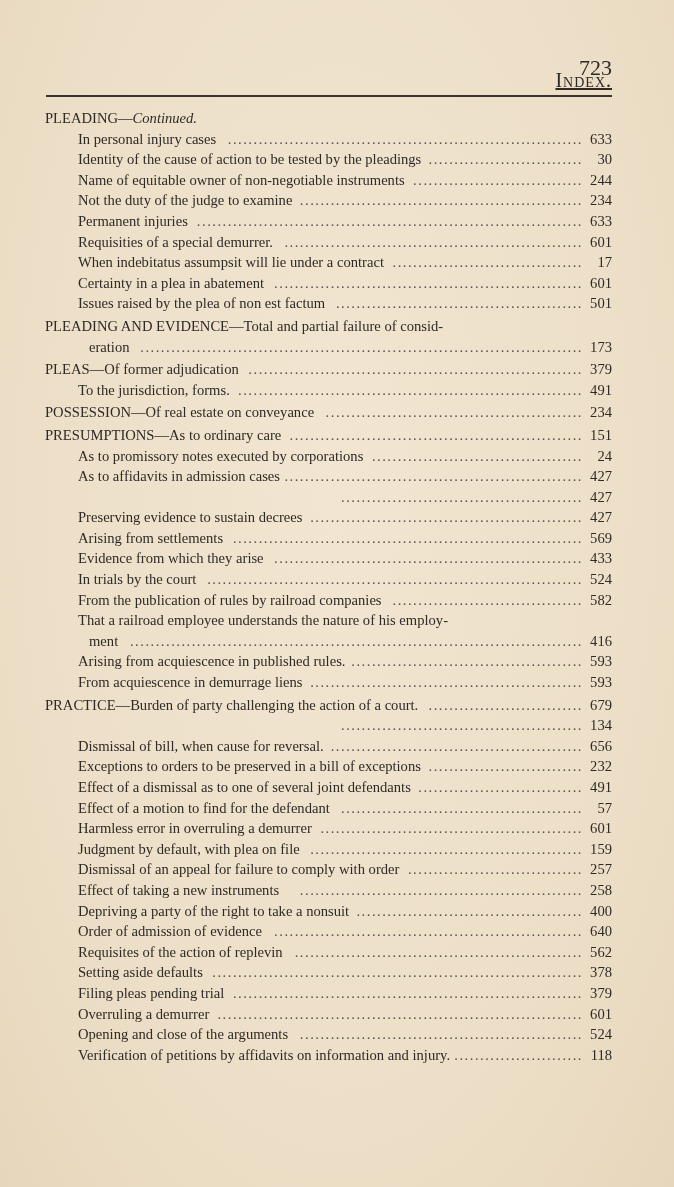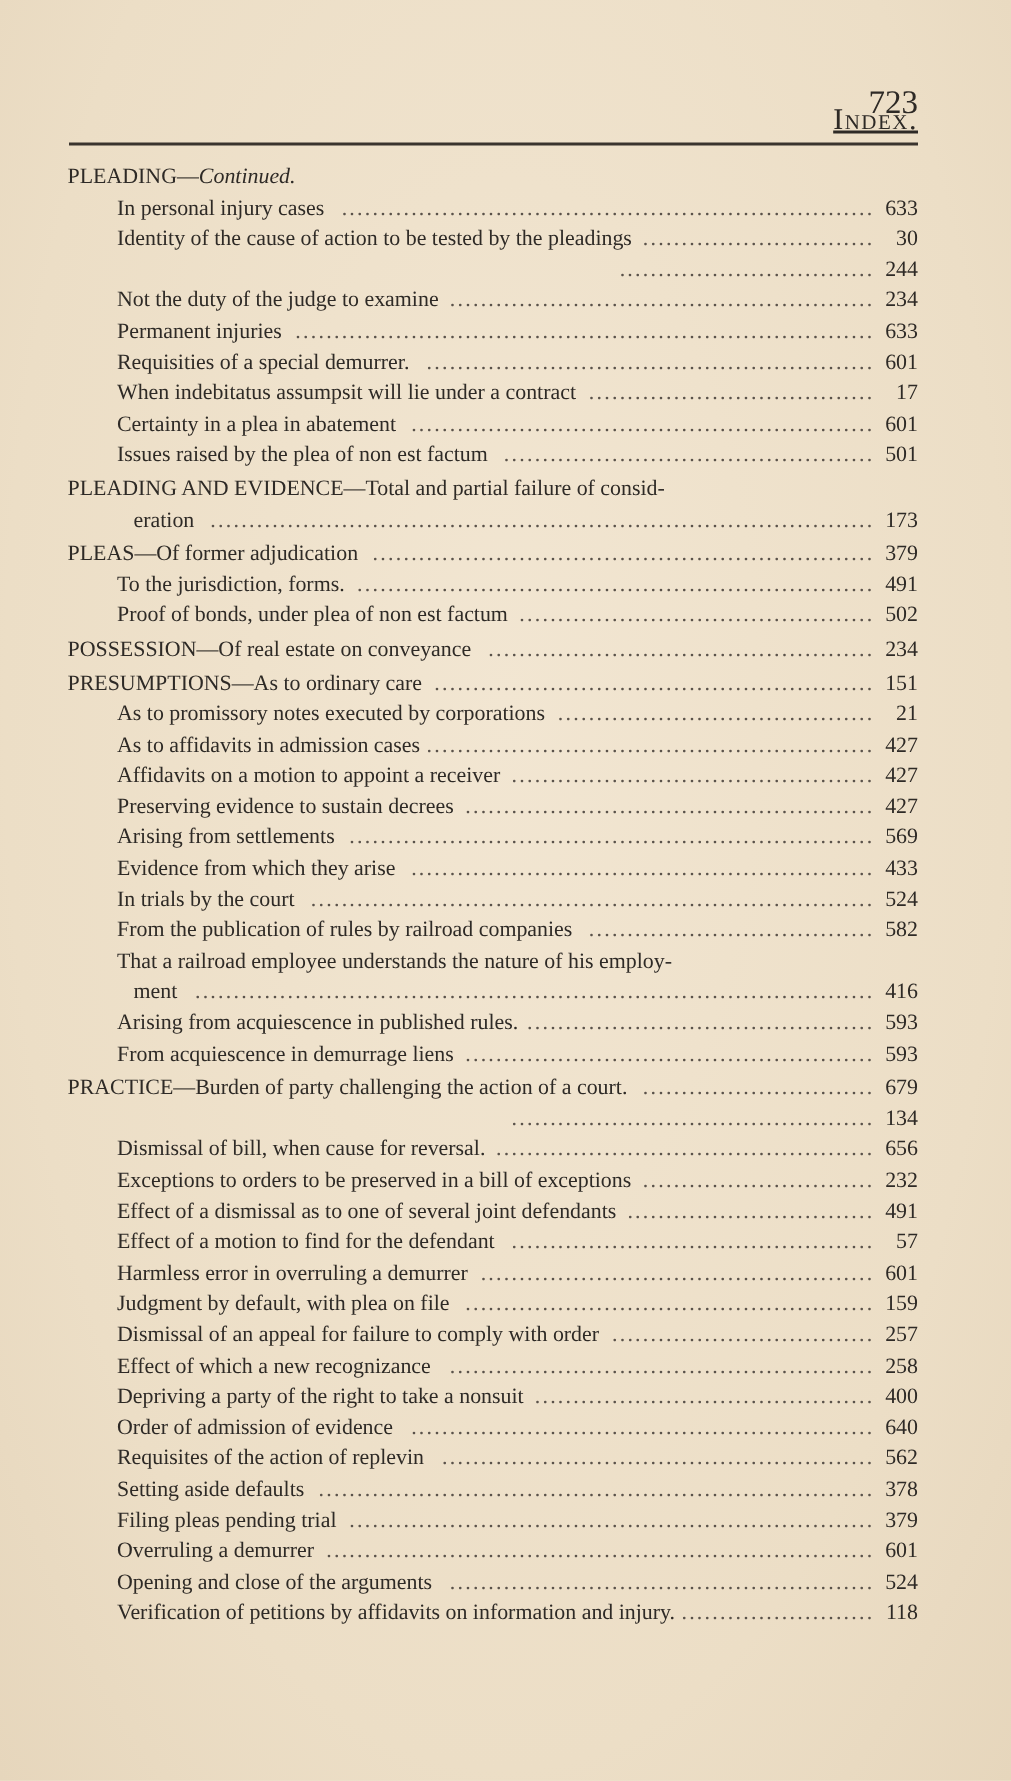--- a/index.html
+++ b/index.html
@@ -64,20 +64,21 @@
         <span class="text">In personal injury cases</span>
         <span class="dots" style="width: 363px; text-align: right;">.....................................................................</span>
         <span class="num">633</span>
       </div>
       <div class="entry sub">
         <span class="text">Identity of the cause of action to be tested by the pleadings</span>
         <span class="dots" style="width: 158px; text-align: right;">..............................</span>
         <span class="num">30</span>
       </div>
       <div class="entry sub">
+        <span class="text">Name of equitable owner of non-negotiable instruments</span>
         <span class="dots" style="width: 174px; text-align: right;">.................................</span>
         <span class="num">244</span>
       </div>
       <div class="entry sub">
         <span class="text">Not the duty of the judge to examine</span>
         <span class="dots" style="width: 287px; text-align: right;">.......................................................</span>
         <span class="num">234</span>
       </div>
       <div class="entry sub">
         <span class="text">Permanent injuries</span>
@@ -115,47 +116,41 @@
       <div class="entry main gap">
         <span class="text">PLEAS—Of former adjudication</span>
         <span class="dots" style="width: 340px; text-align: right;">.................................................................</span>
         <span class="num">379</span>
       </div>
       <div class="entry sub">
         <span class="text">To the jurisdiction, forms.</span>
         <span class="dots" style="width: 349px; text-align: right;">...................................................................</span>
         <span class="num">491</span>
       </div>
-      <div class="entry sub">
-        <span class="text">Proof of bonds, under plea of non est factum</span>
-        <span class="dots" style="width: 240px; text-align: right;">..............................................</span>
-        <span class="num">502</span>
-      </div>
       <div class="entry main gap">
         <span class="text">POSSESSION—Of real estate on conveyance</span>
         <span class="dots" style="width: 265px; text-align: right;">..................................................</span>
         <span class="num">234</span>
       </div>
       <div class="entry main gap">
         <span class="text">PRESUMPTIONS—As to ordinary care</span>
         <span class="dots" style="width: 298px; text-align: right;">.........................................................</span>
         <span class="num">151</span>
       </div>
       <div class="entry sub">
         <span class="text">As to promissory notes executed by corporations</span>
         <span class="dots" style="width: 216px; text-align: right;">.........................................</span>
-        <span class="num">21</span>
+        <span class="num">24</span>
       </div>
       <div class="entry sub">
         <span class="text">As to affidavits in admission cases</span>
         <span class="dots" style="width: 306px; text-align: right;">..........................................................</span>
         <span class="num">427</span>
       </div>
       <div class="entry sub">
-        <span class="text">Affidavits on a motion to appoint a receiver</span>
         <span class="dots" style="width: 246px; text-align: right;">...............................................</span>
         <span class="num">427</span>
       </div>
       <div class="entry sub">
         <span class="text">Preserving evidence to sustain decrees</span>
         <span class="dots" style="width: 276px; text-align: right;">.....................................................</span>
         <span class="num">427</span>
       </div>
       <div class="entry sub">
         <span class="text">Arising from settlements</span>
@@ -233,21 +228,21 @@
         <span class="text">Judgment by default, with plea on file</span>
         <span class="dots" style="width: 279px; text-align: right;">.....................................................</span>
         <span class="num">159</span>
       </div>
       <div class="entry sub">
         <span class="text">Dismissal of an appeal for failure to comply with order</span>
         <span class="dots" style="width: 180px; text-align: right;">..................................</span>
         <span class="num">257</span>
       </div>
       <div class="entry sub">
-        <span class="text">Effect of which a new recognizance</span>
+        <span class="text">Effect of taking a new instruments</span>
         <span class="dots" style="width: 291px; text-align: right;">.......................................................</span>
         <span class="num">258</span>
       </div>
       <div class="entry sub">
         <span class="text">Depriving a party of the right to take a nonsuit</span>
         <span class="dots" style="width: 230px; text-align: right;">............................................</span>
         <span class="num">400</span>
       </div>
       <div class="entry sub">
         <span class="text">Order of admission of evidence</span>

